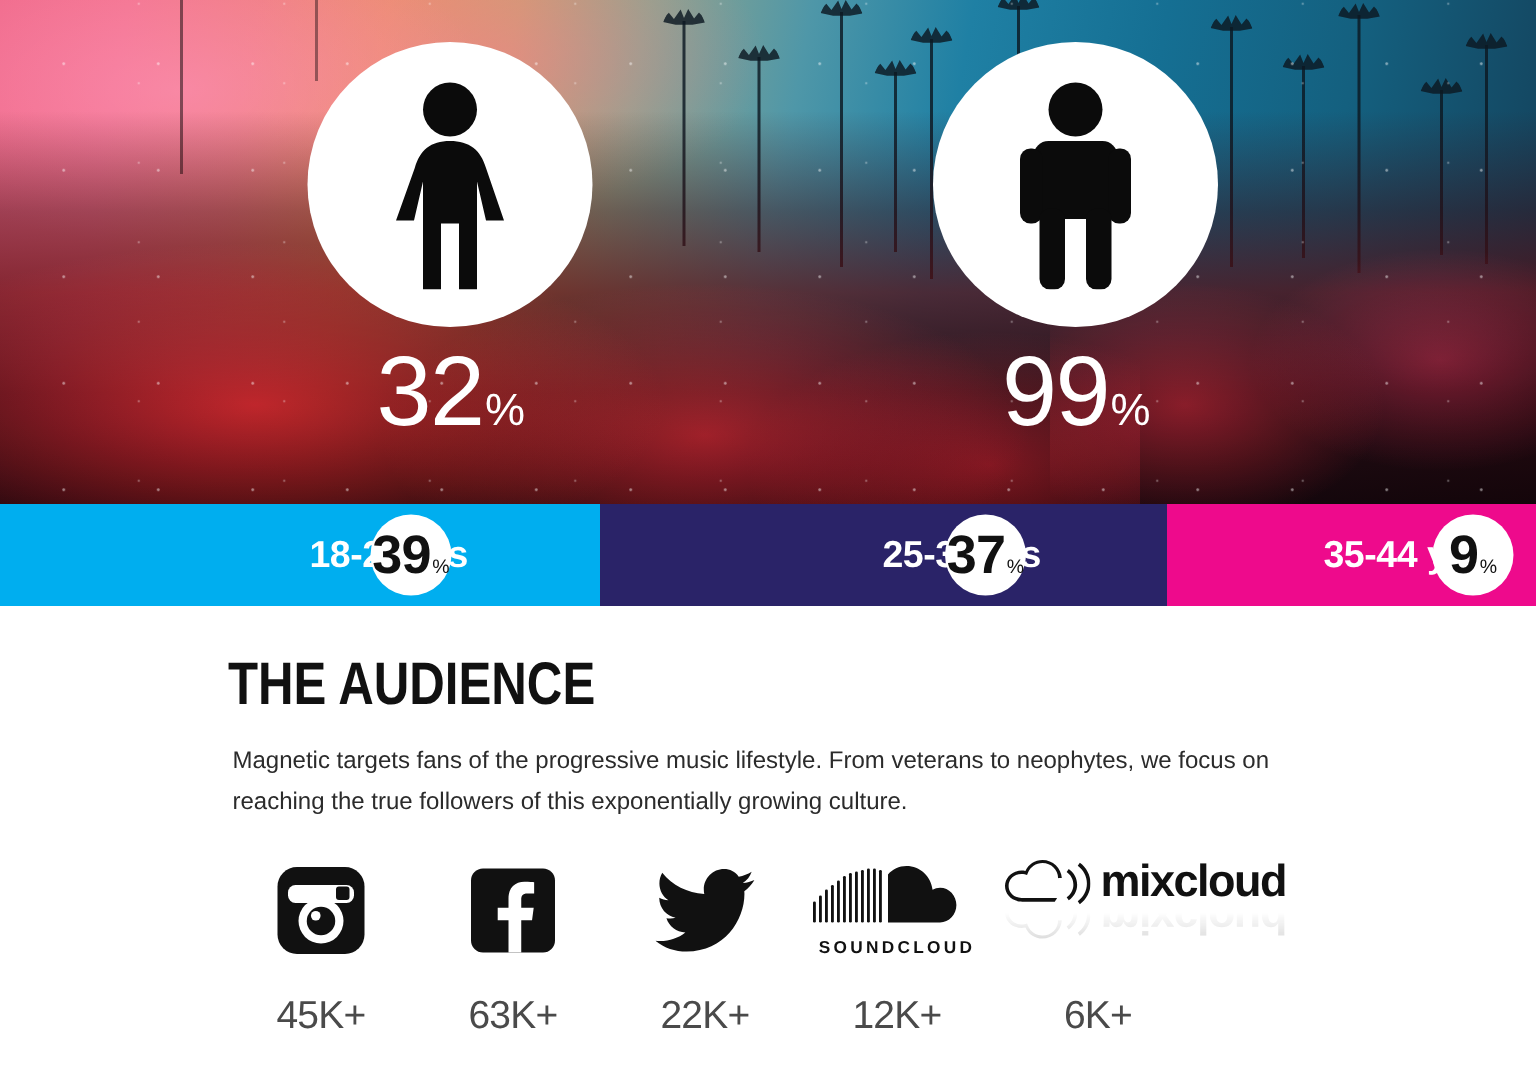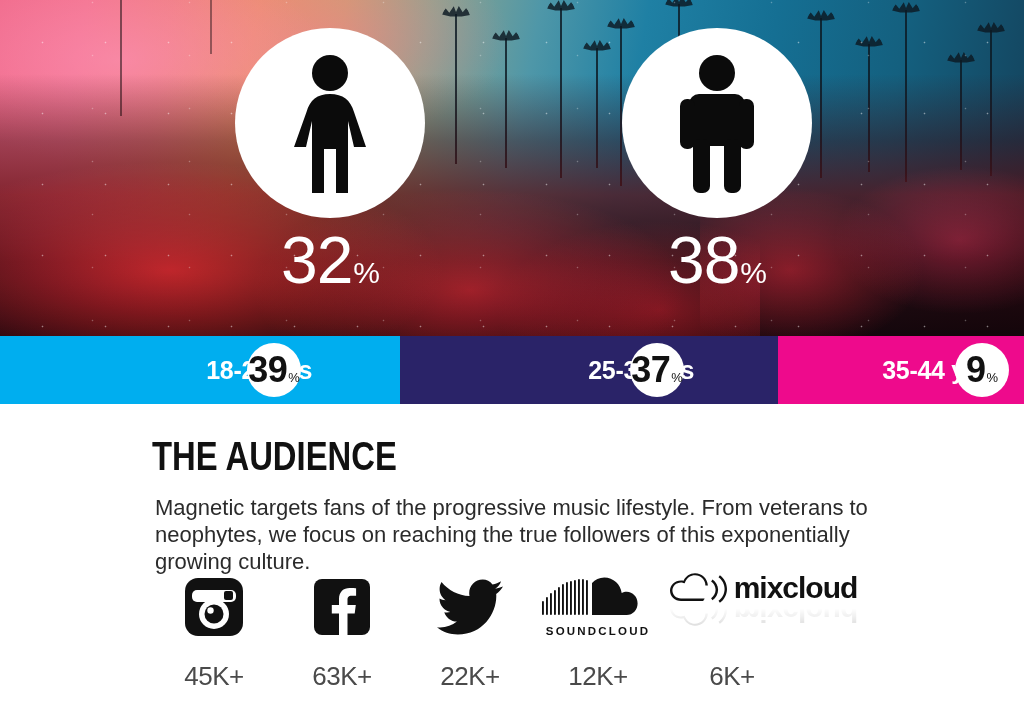--- a/index.html
+++ b/index.html
@@ -97,21 +97,21 @@
     opacity: .55;
   }
 
   
   .gender {
     position: absolute;
     top: 28px;
     width: 190px;
     text-align: center;
   }
-  .gender.female { left: 235px; }
+  .gender.female { left: 205px; }
   .gender.male   { left: 622px; }
   .gender-circle {
     width: 190px; height: 190px;
     border-radius: 50%;
     background: #ffffff;
     display: flex;
     align-items: center;
     justify-content: center;
   }
   .gender-circle svg { display: block; }
@@ -199,21 +199,21 @@
     color: #111111;
     letter-spacing: 0px;
     transform: scaleX(0.82);
     transform-origin: left center;
   }
   .aud-desc {
     position: absolute;
     left: 155px;
     top: 90px;
     width: 730px;
-    font-size: 22px;
+    font-size: 16px;
     line-height: 27px;
     color: #2b2b2b;
   }
 
   
   .socials {
     position: absolute;
     left: 150px;
     top: 155px;
     display: flex;
@@ -311,21 +311,21 @@
           <circle cx="53" cy="20" r="18" fill="#0b0b0b"></circle>
           <rect x="25" y="41" width="56" height="52" rx="10" fill="#0b0b0b"></rect>
           <rect x="16" y="46" width="15" height="50" rx="7" fill="#0b0b0b"></rect>
           <rect x="75" y="46" width="15" height="50" rx="7" fill="#0b0b0b"></rect>
           <rect x="29" y="86" width="17" height="54" rx="7" fill="#0b0b0b"></rect>
           <rect x="60" y="86" width="17" height="54" rx="7" fill="#0b0b0b"></rect>
         </svg>
       </span>
     </div>
     <div class="gender-pct">
-      <span>38</span><span class="sym">%</span>
+      <span>99</span><span class="sym">%</span>
     </div>
   </div>
 </div>
 
 <div class="agebar">
   <div class="age-seg s1" style="background:#00AEEF;">
     <span class="age-label">18-24 yrs</span>
   </div>
   <div class="age-seg s2" style="background:#2A2368;">
     <span class="age-label">25-34 yrs</span>

